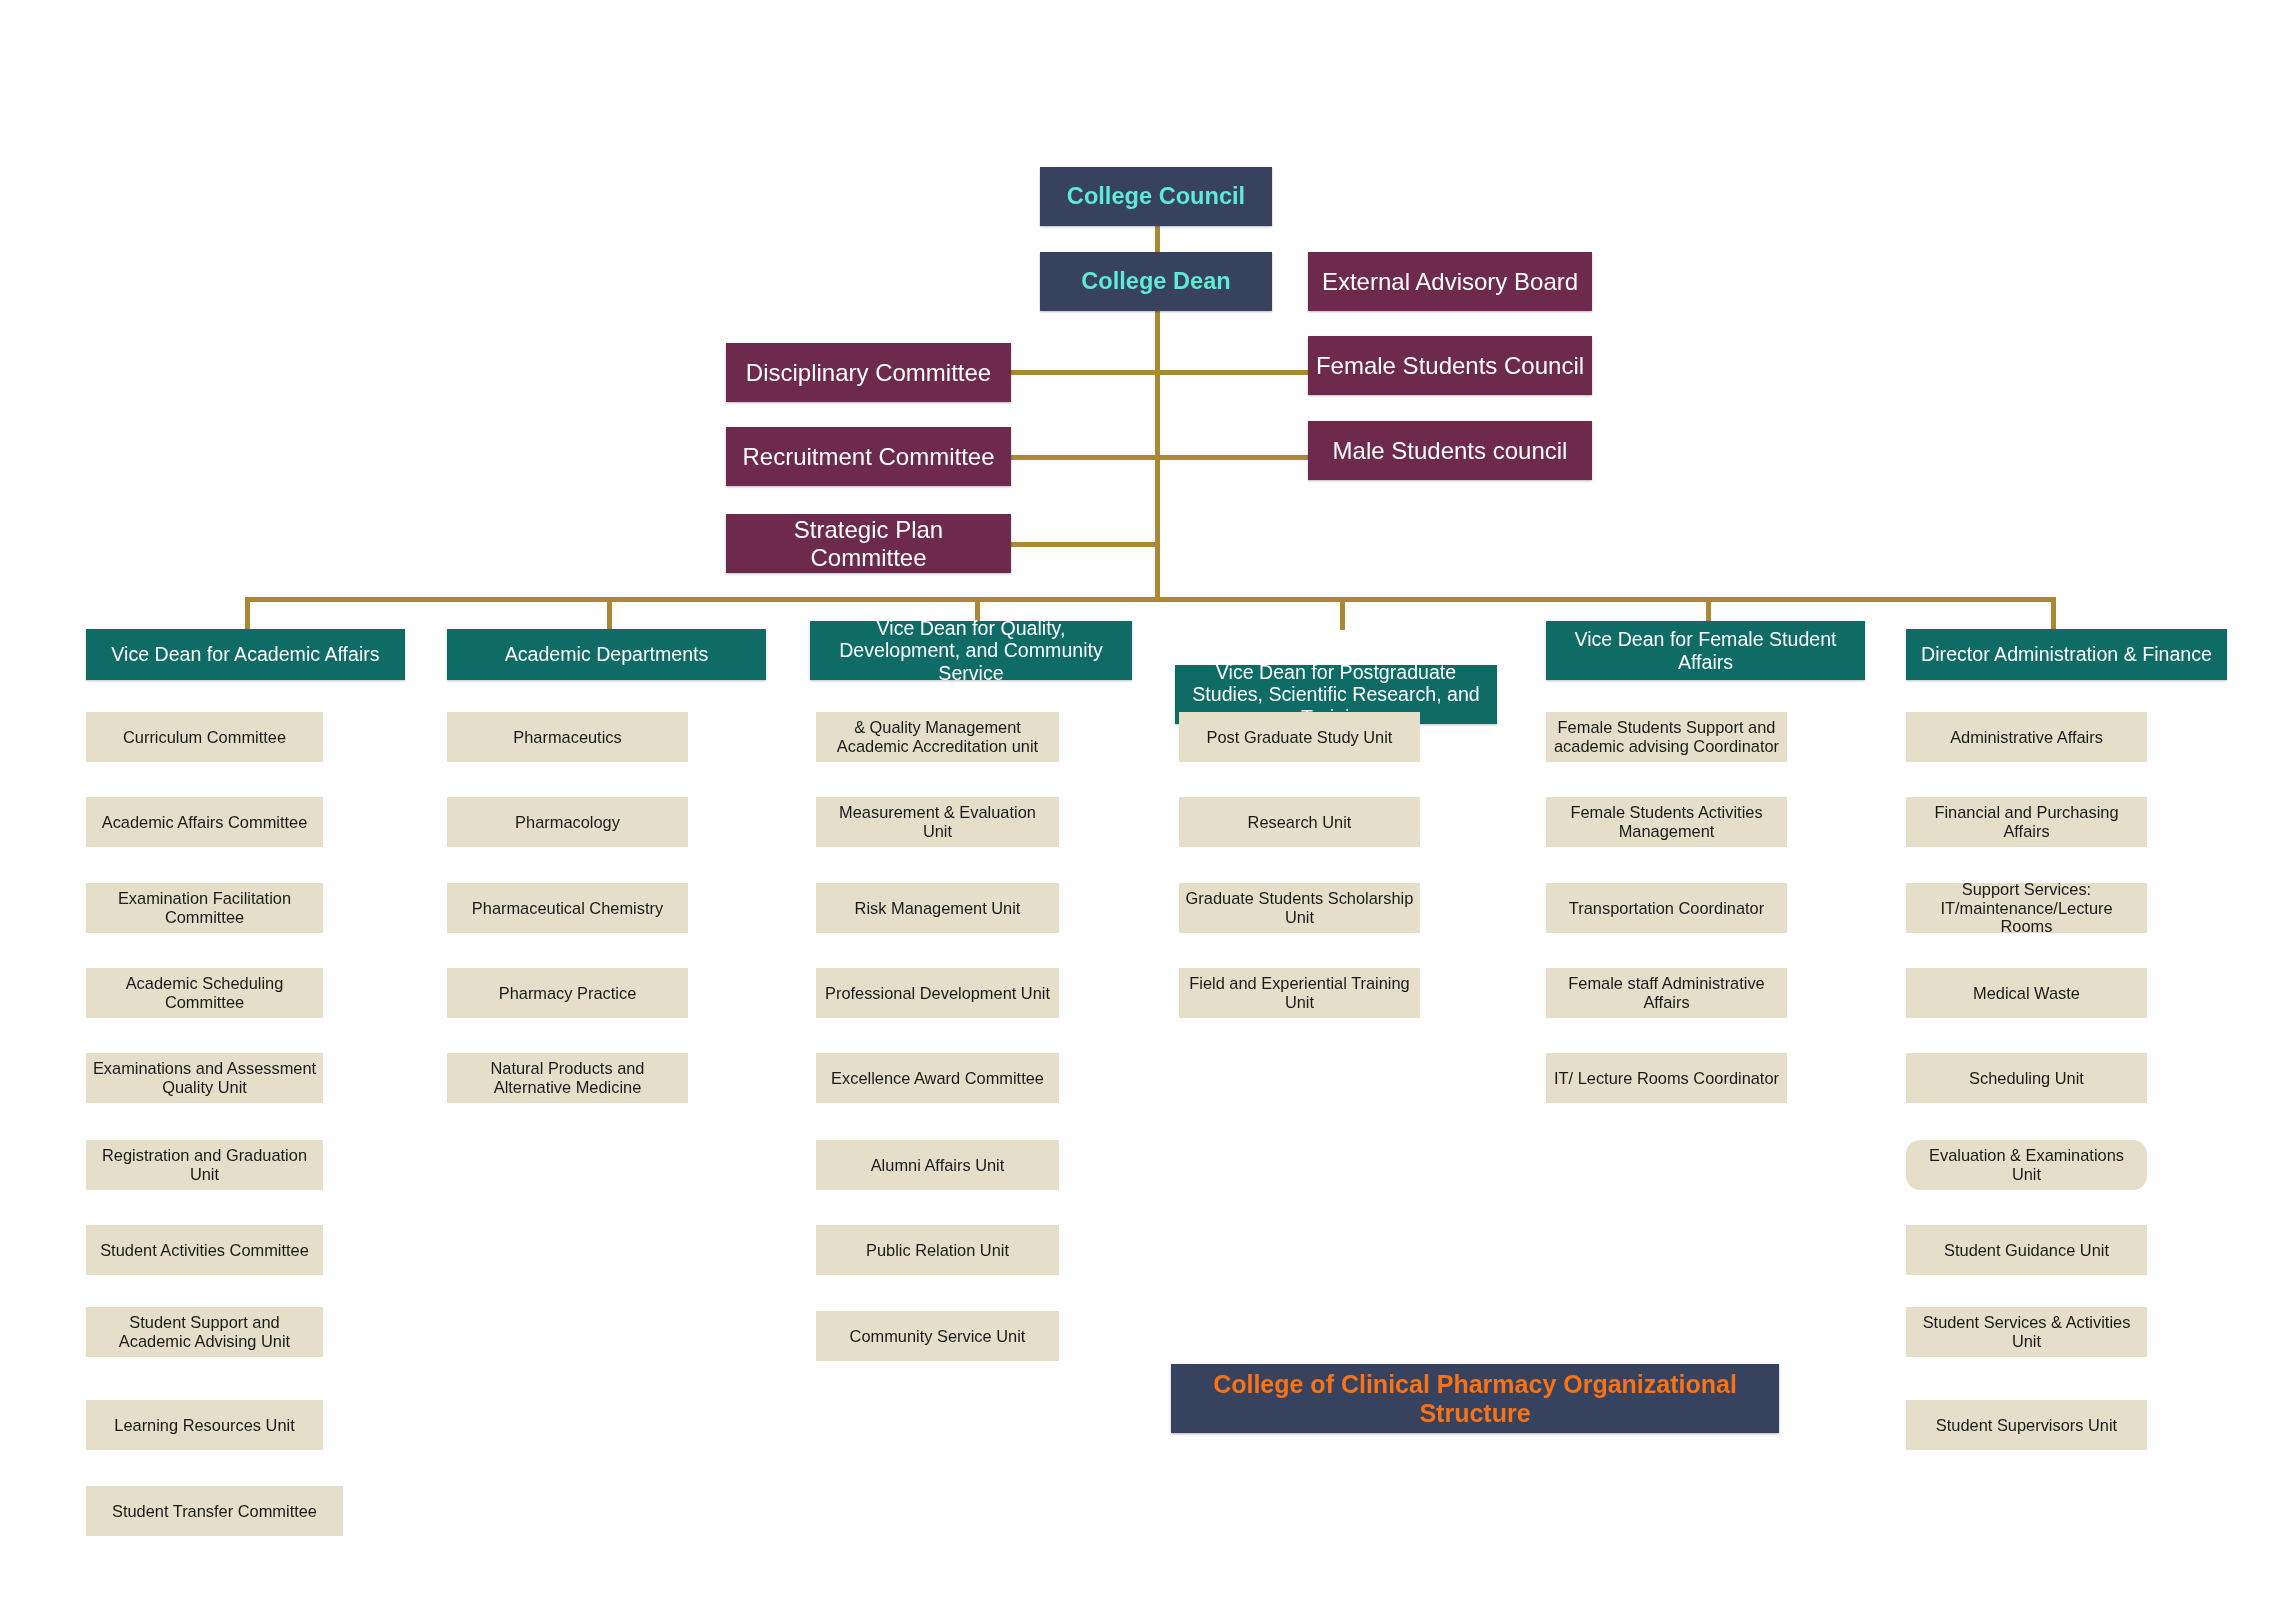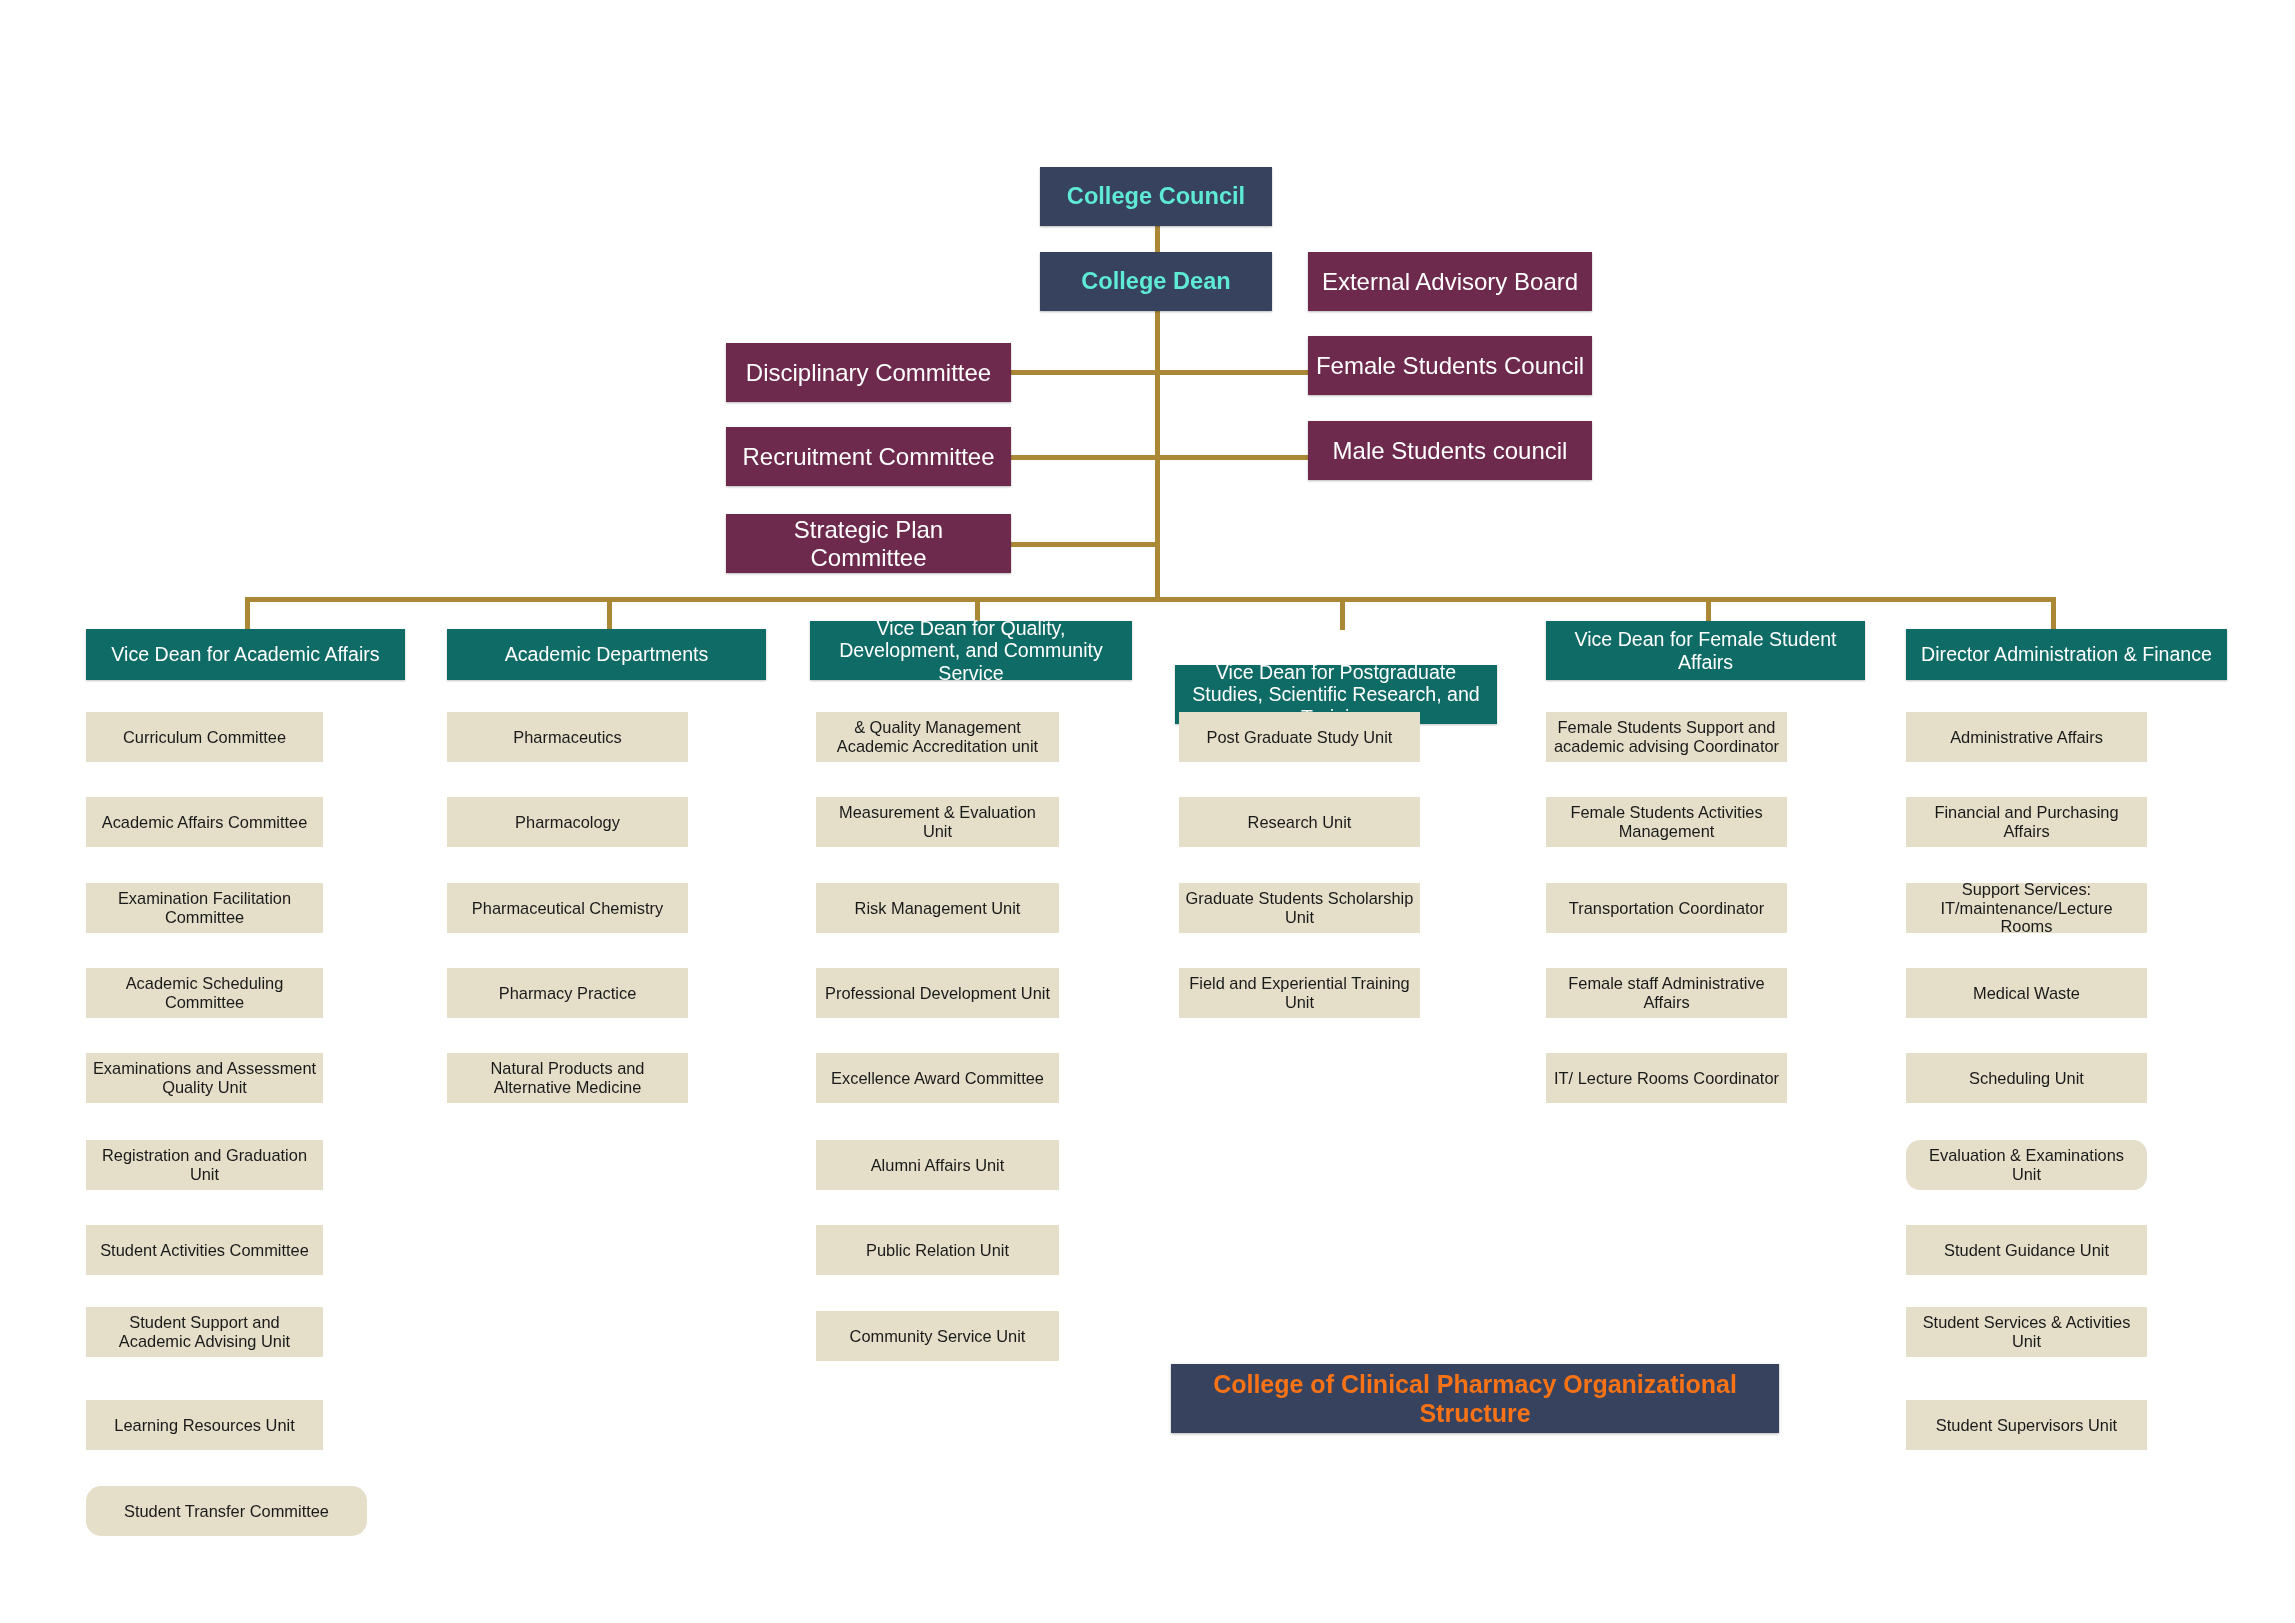--- a/index.html
+++ b/index.html
@@ -158,21 +158,21 @@
     </div>
   <div class="box sand" style="left:86px; top:1225px; width:237px; height:50px;">
     <span>Student Activities Committee</span>
     </div>
   <div class="box sand" style="left:86px; top:1307px; width:237px; height:50px;">
     <span>Student Support and Academic Advising Unit</span>
     </div>
   <div class="box sand" style="left:86px; top:1400px; width:237px; height:50px;">
     <span>Learning Resources Unit</span>
     </div>
-  <div class="box sand" style="left:86px; top:1486px; width:281px; height:50px;border-radius:15px;">
+  <div class="box sand" style="left:86px; top:1486px; width:257px; height:50px;">
     <span>Student Transfer Committee</span>
     </div>
 
   <div class="box teal" style="left:447px; top:629px; width:319px; height:51px;">
     <span>Academic Departments</span>
   </div>
   <div class="box sand" style="left:447px; top:712px; width:241px; height:50px;">
     <span>Pharmaceutics</span>
     </div>
   <div class="box sand" style="left:447px; top:797px; width:241px; height:50px;">

